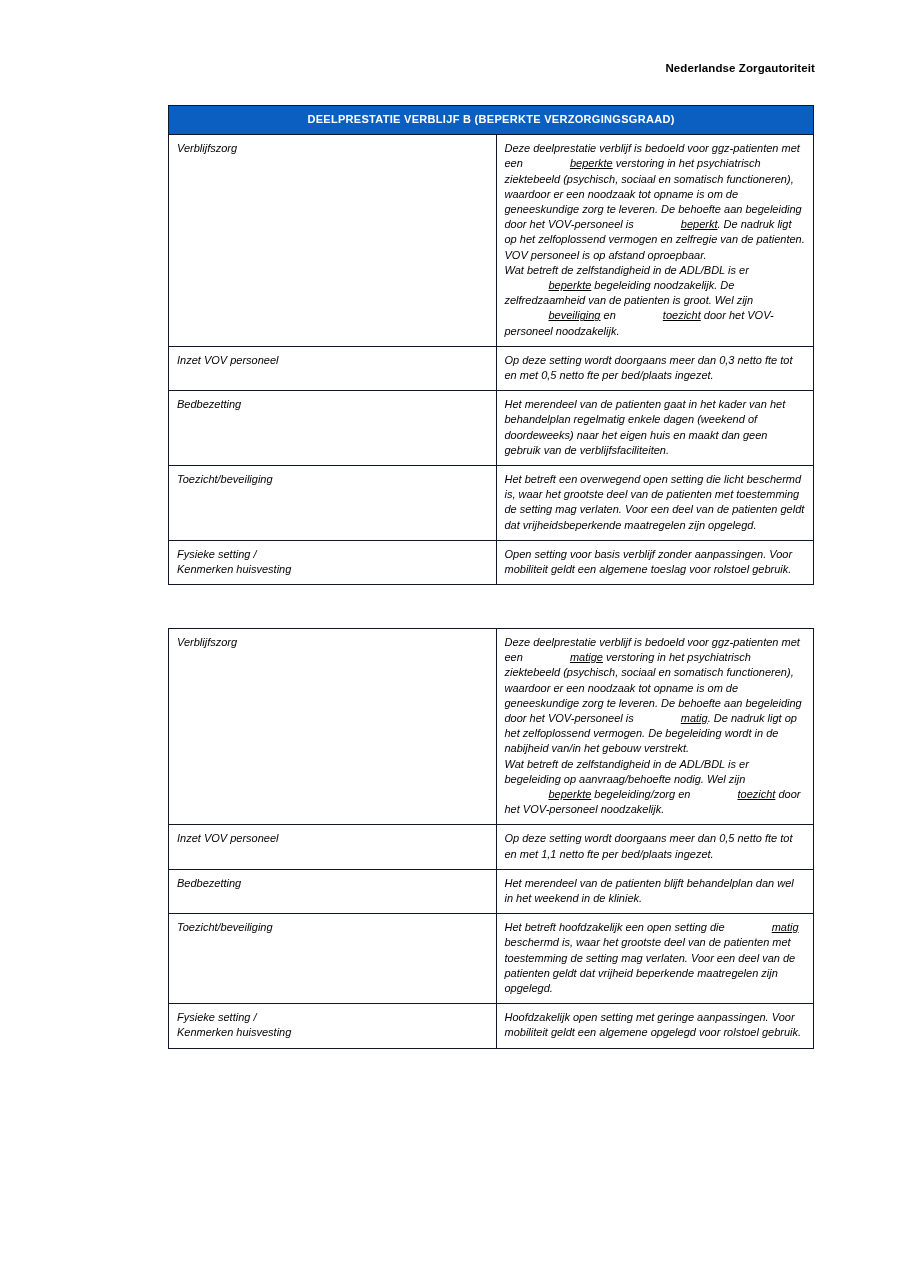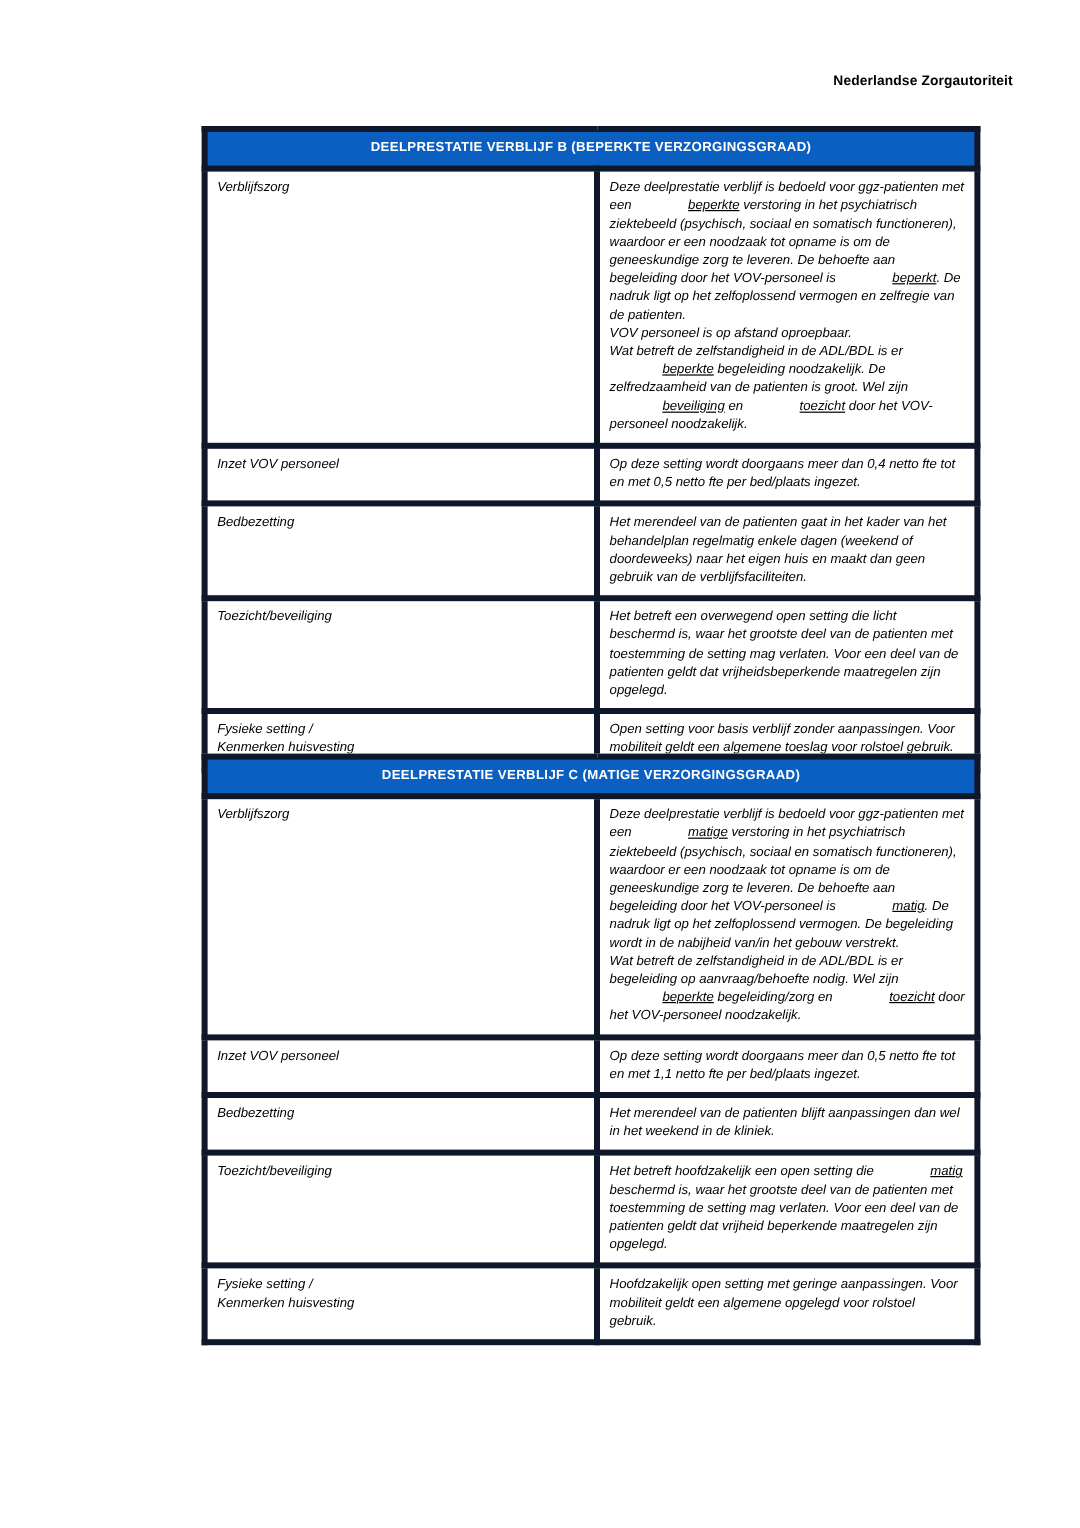--- a/index.html
+++ b/index.html
@@ -16,21 +16,21 @@
     overflow: hidden;
   }
   .page {
     position: relative;
     width: 900px;
     height: 1273px;
   }
   .org-name {
     position: absolute;
     top: 62px;
-    right: 56px;
+    right: 85px;
     font-size: 11.5px;
     font-weight: bold;
     color: #000000;
     letter-spacing: 0.1px;
   }
   .page-marker {
     position: absolute;
     top: 168px;
     left: 688px;
     font-size: 9px;
@@ -49,21 +49,21 @@
     width: 646px;
     border: 1px solid #1a4f9c;
     border-collapse: collapse;
     table-layout: fixed;
     background: #ffffff;
   }
   .tbl-1 { top: 105px; }
   .tbl-2 { top: 628px; }
 
   .tbl td, .tbl th {
-    border: 5px solid #0f172a;
+    border: 1px solid #0f172a;
     vertical-align: top;
     padding: 6px 8px 7px 8px;
     font-size: 11px;
     line-height: 15.2px;
   }
   .hdr-cell {
     background: #0b5fc1;
     color: #ffffff;
     font-weight: bold;
     font-size: 11px;
@@ -106,21 +106,21 @@
         <th class="hdr-cell" colspan="2">DEELPRESTATIE VERBLIJF B (BEPERKTE VERZORGINGSGRAAD)</th>
       </tr>
       <tr>
         <td class="cell-label nowrap">Verblijfszorg</td>
         <td class="cell-desc nowrap">Deze deelprestatie verblijf is bedoeld voor ggz-patienten met een <u>beperkte</u> verstoring in het psychiatrisch ziektebeeld (psychisch, sociaal en somatisch functioneren), waardoor er een noodzaak tot opname is om de geneeskundige zorg te leveren. De behoefte aan begeleiding door het VOV-personeel is <u>beperkt</u>. De nadruk ligt op het zelfoplossend vermogen en zelfregie van de patienten.
 VOV personeel is op afstand oproepbaar.
 Wat betreft de zelfstandigheid in de ADL/BDL is er <u>beperkte</u> begeleiding noodzakelijk. De zelfredzaamheid van de patienten is groot. Wel zijn <u>beveiliging</u> en <u>toezicht</u> door het VOV-personeel noodzakelijk.</td>
       </tr>
       <tr>
         <td class="cell-label nowrap">Inzet VOV personeel</td>
-        <td class="cell-desc nowrap">Op deze setting wordt doorgaans meer dan 0,4 netto fte tot en met 0,5 netto fte per bed/plaats ingezet.</td>
+        <td class="cell-desc nowrap">Op deze setting wordt doorgaans meer dan 0,3 netto fte tot en met 0,5 netto fte per bed/plaats ingezet.</td>
       </tr>
       <tr>
         <td class="cell-label nowrap">Bedbezetting</td>
         <td class="cell-desc nowrap">Het merendeel van de patienten gaat in het kader van het behandelplan regelmatig enkele dagen (weekend of doordeweeks) naar het eigen huis en maakt dan geen gebruik van de verblijfsfaciliteiten.</td>
       </tr>
       <tr>
         <td class="cell-label nowrap">Toezicht/beveiliging</td>
         <td class="cell-desc nowrap">Het betreft een overwegend open setting die licht beschermd is, waar het grootste deel van de patienten met toestemming de setting mag verlaten. Voor een deel van de patienten geldt dat vrijheidsbeperkende maatregelen zijn opgelegd.</td>
       </tr>
       <tr>
@@ -131,34 +131,31 @@
     </tbody>
   </table>
 
   <table class="tbl tbl-2">
     <colgroup>
         <col class="col-label">
         <col class="col-desc">
       </colgroup>
     <tbody>
       <tr>
-        <th class="hdr-cell" colspan="2">DEELPRESTATIE VERBLIJF C (MATIGE VERZORGINGSGRAAD)</th>
-      </tr>
-      <tr>
         <td class="cell-label nowrap">Verblijfszorg</td>
         <td class="cell-desc nowrap">Deze deelprestatie verblijf is bedoeld voor ggz-patienten met een <u>matige</u> verstoring in het psychiatrisch ziektebeeld (psychisch, sociaal en somatisch functioneren), waardoor er een noodzaak tot opname is om de geneeskundige zorg te leveren. De behoefte aan begeleiding door het VOV-personeel is <u>matig</u>. De nadruk ligt op het zelfoplossend vermogen. De begeleiding wordt in de nabijheid van/in het gebouw verstrekt.
 Wat betreft de zelfstandigheid in de ADL/BDL is er begeleiding op aanvraag/behoefte nodig. Wel zijn <u>beperkte</u> begeleiding/zorg en <u>toezicht</u> door het VOV-personeel noodzakelijk.</td>
       </tr>
       <tr>
         <td class="cell-label nowrap">Inzet VOV personeel</td>
         <td class="cell-desc nowrap">Op deze setting wordt doorgaans meer dan 0,5 netto fte tot en met 1,1 netto fte per bed/plaats ingezet.</td>
       </tr>
       <tr>
         <td class="cell-label nowrap">Bedbezetting</td>
-        <td class="cell-desc nowrap">Het merendeel van de patienten blijft aanpassingen dan wel in het weekend in de kliniek.</td>
+        <td class="cell-desc nowrap">Het merendeel van de patienten blijft behandelplan dan wel in het weekend in de kliniek.</td>
       </tr>
       <tr>
         <td class="cell-label nowrap">Toezicht/beveiliging</td>
         <td class="cell-desc nowrap">Het betreft hoofdzakelijk een open setting die <u>matig</u> beschermd is, waar het grootste deel van de patienten met toestemming de setting mag verlaten. Voor een deel van de patienten geldt dat vrijheid beperkende maatregelen zijn opgelegd.</td>
       </tr>
       <tr>
         <td class="cell-label nowrap">Fysieke setting /
 Kenmerken huisvesting</td>
         <td class="cell-desc nowrap">Hoofdzakelijk open setting met geringe aanpassingen. Voor mobiliteit geldt een algemene opgelegd voor rolstoel gebruik.</td>
       </tr>

